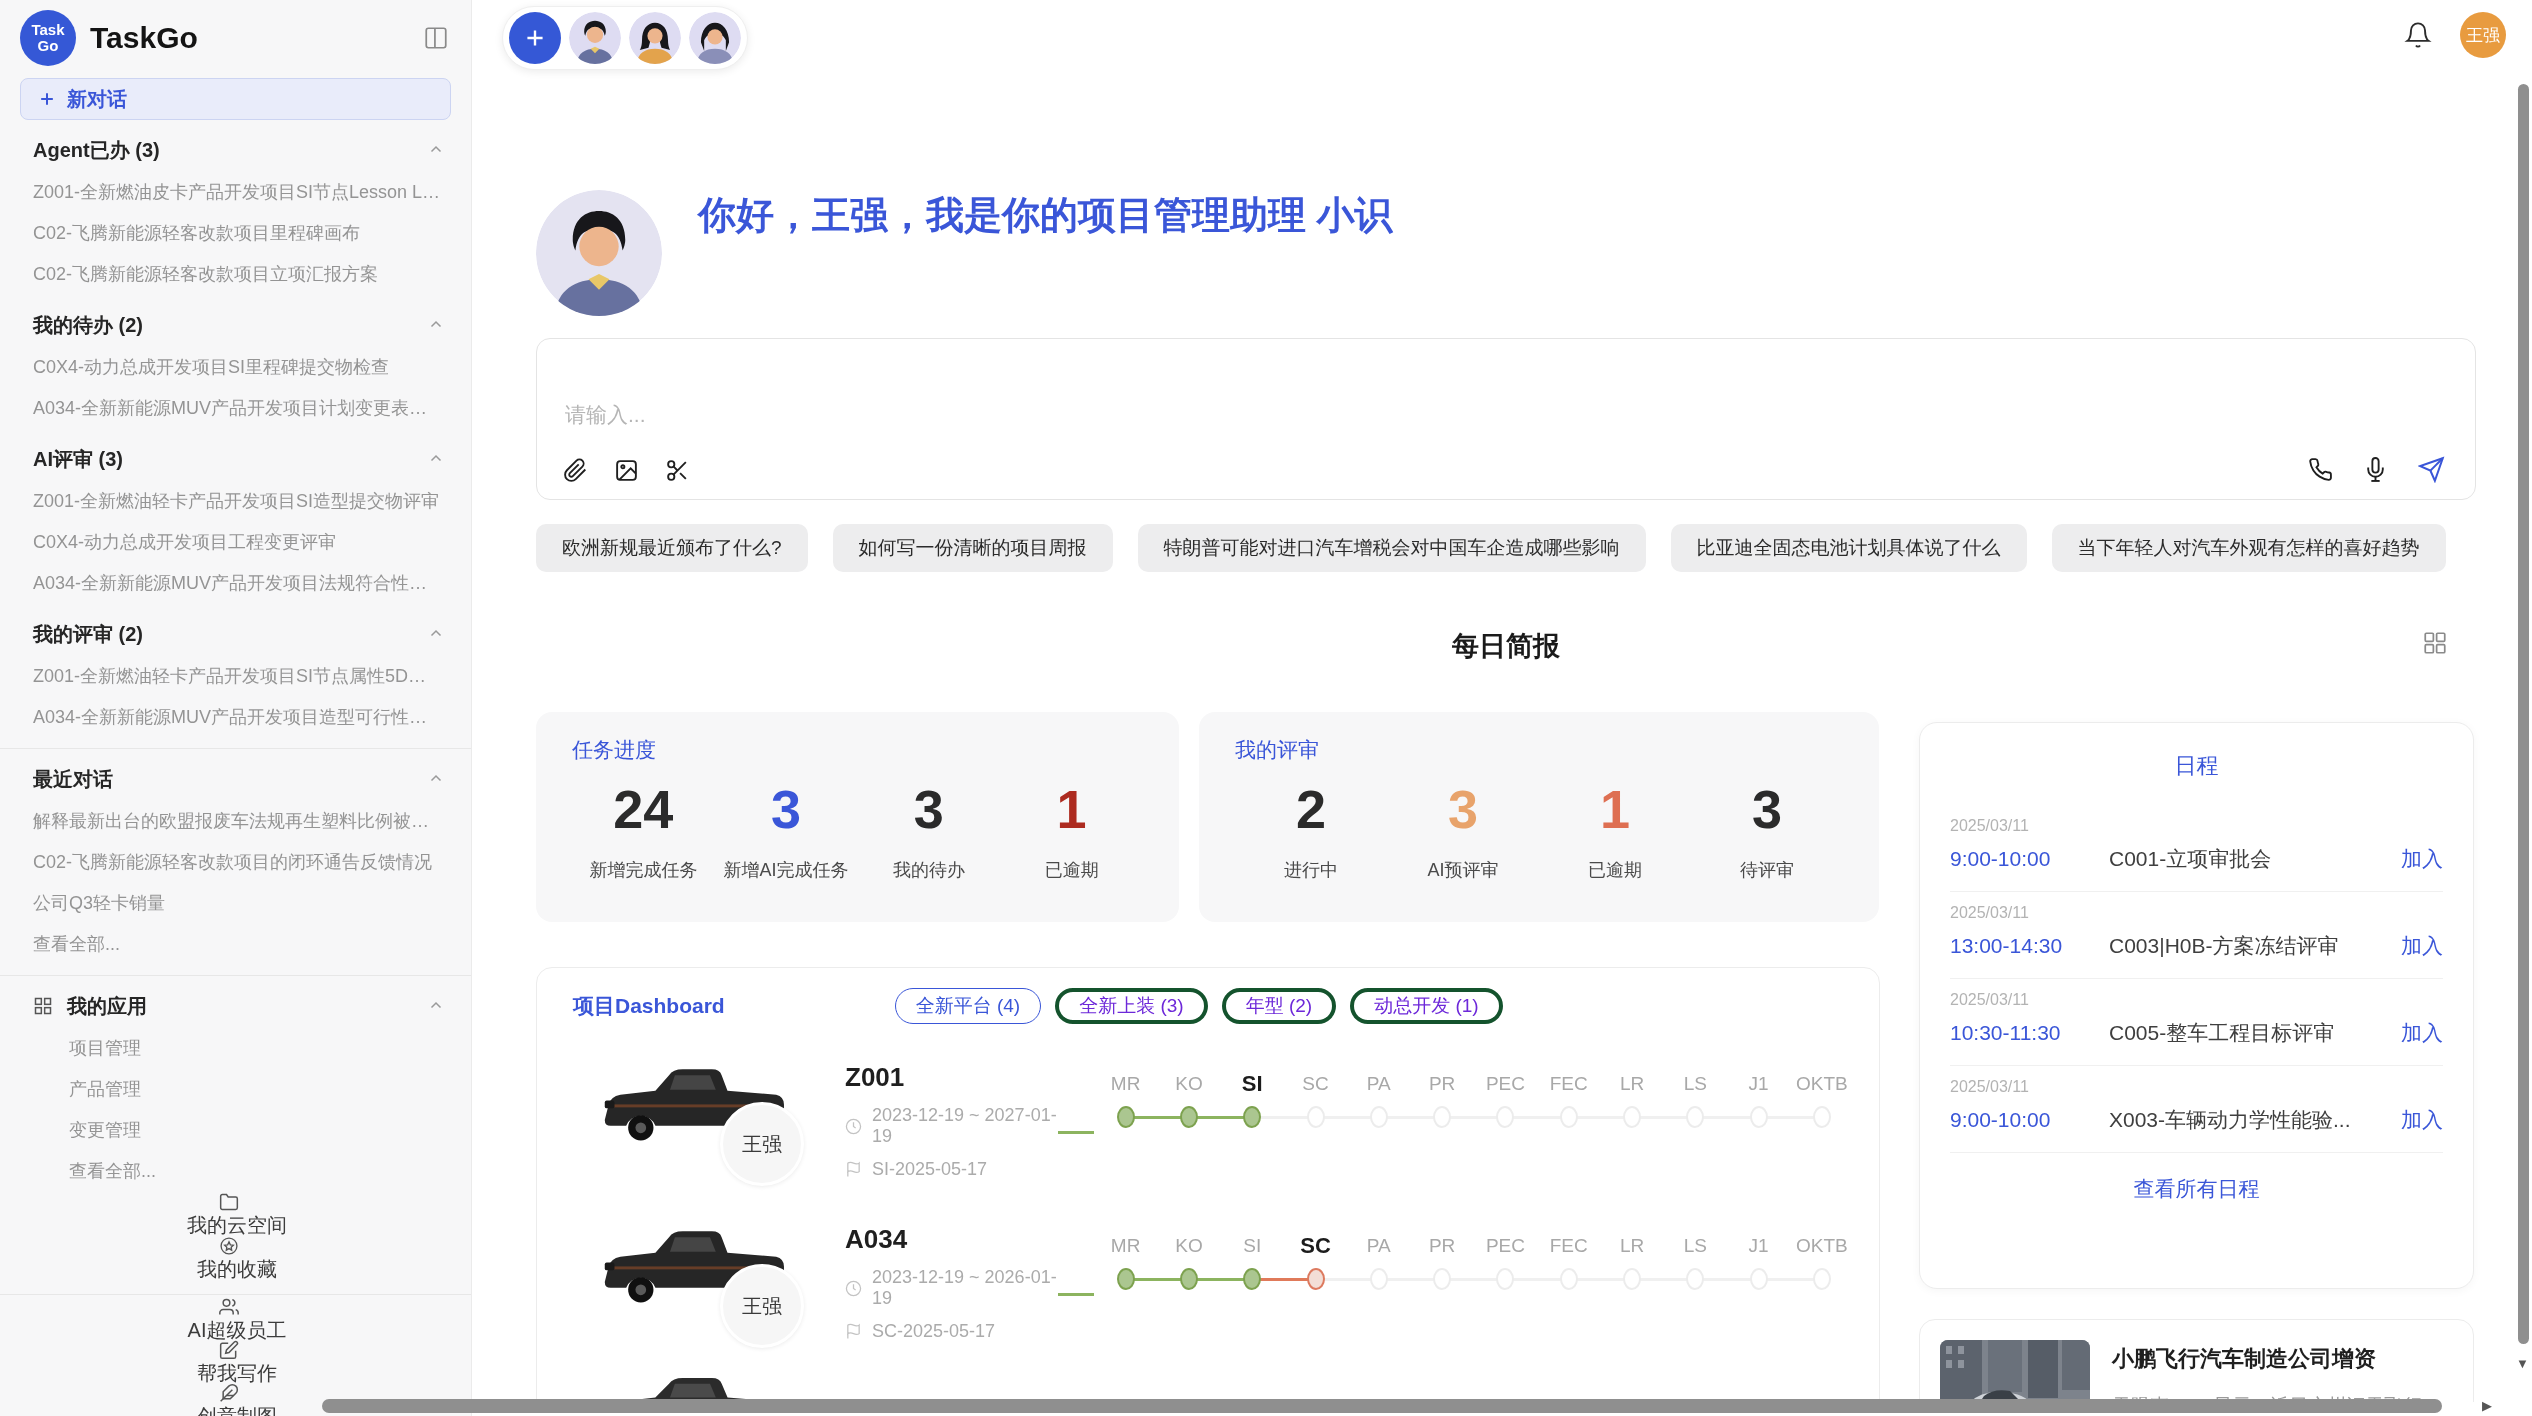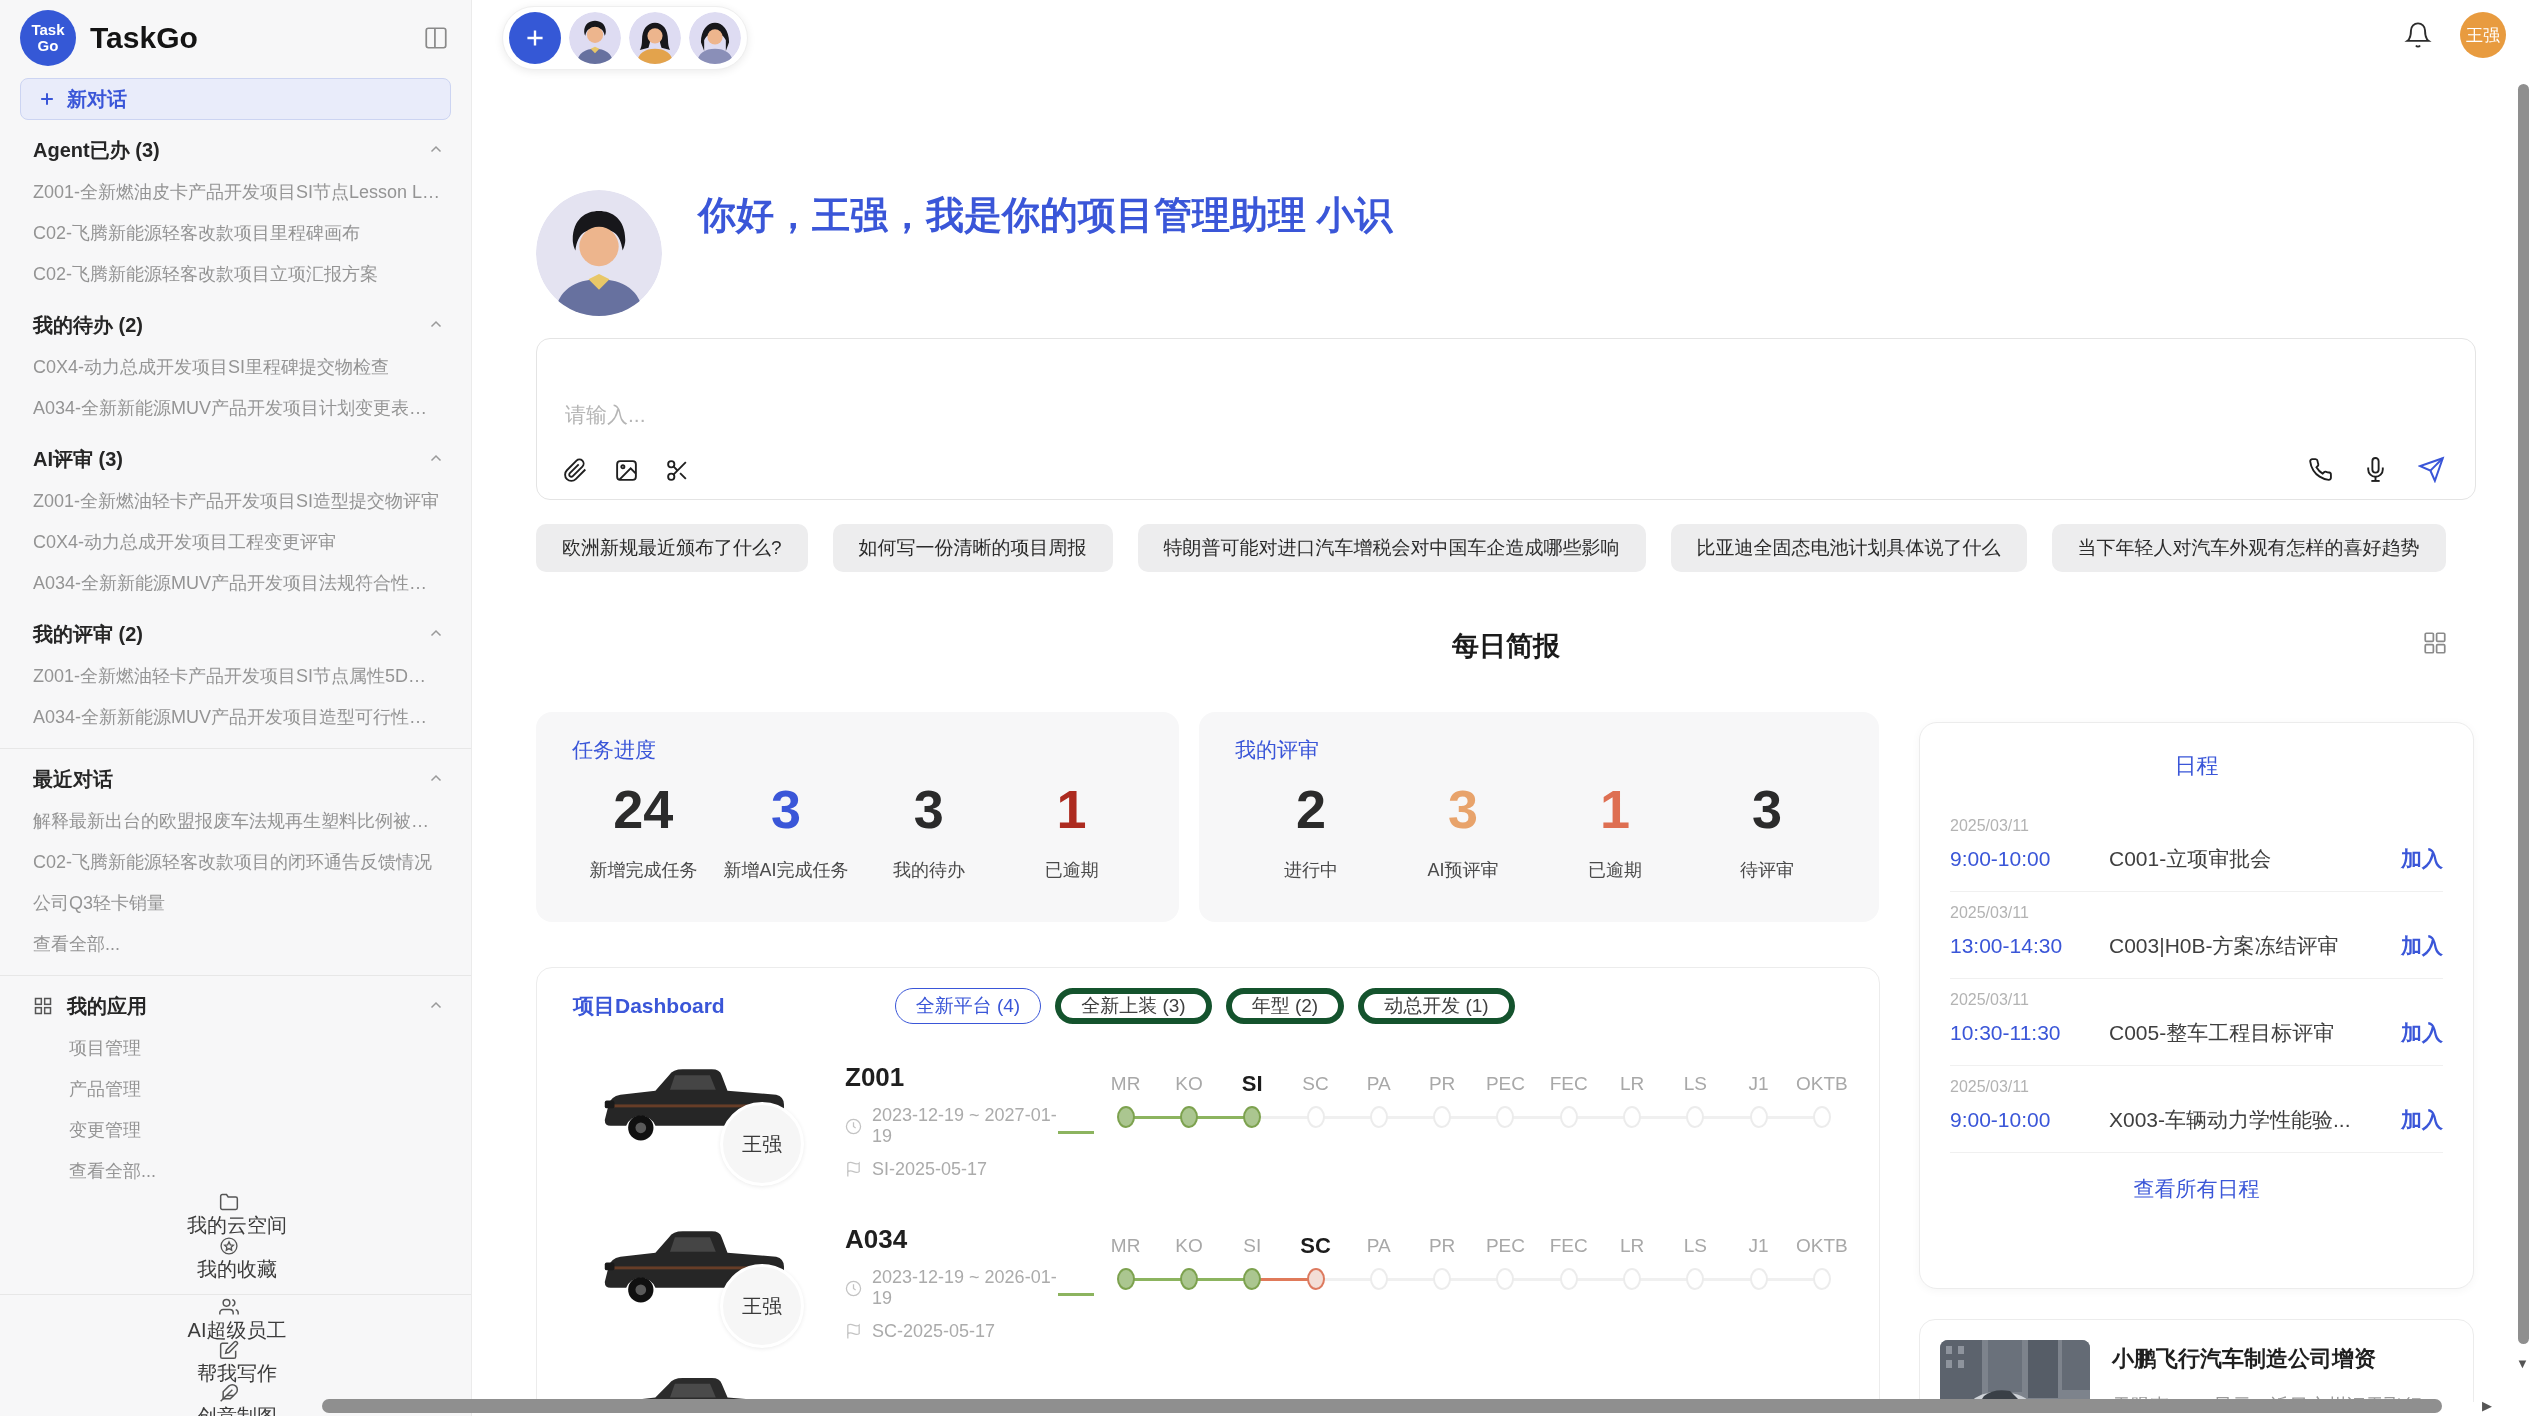--- a/index.html
+++ b/index.html
@@ -81,21 +81,21 @@
   .stat .num{font-size:54px;font-weight:600;line-height:1.15;}
   .stat .slabel{margin-top:18px;font-size:18px;color:#4a4a4a;}
 
   
   .dash-card{margin-top:45px;width:1344px;min-height:560px;border:1px solid #ececec;border-radius:16px;
     background:#fff;padding:20px 24px;}
   .dash-head{display:flex;align-items:center;}
   .dash-title{font-size:21px;font-weight:700;color:var(--accent);margin-left:12px;}
   .dash-pills{display:flex;gap:14px;margin-left:170px;}
   .pill{height:36px;border-radius:18px;display:flex;align-items:center;padding:0 20px;font-size:19px;
-    border:6px solid #14532d;color:#404040;background:#fff;cursor:pointer;white-space:nowrap;}
+    border:4px solid #14532d;color:#6d28d9;background:#fff;cursor:pointer;white-space:nowrap;}
   .pill.active{border:1.5px solid var(--accent);color:var(--accent);}
   .proj-row{position:relative;height:150px;margin-top:22px;}
   .proj-row.r2{margin-top:12px;}
   .car-wrap{position:absolute;left:26px;top:0;width:220px;height:140px;}
   .owner-badge{position:absolute;left:133px;top:56px;width:84px;height:84px;border-radius:50%;background:#f6f6f6;
     border:3px solid #fff;box-shadow:0 1px 4px rgba(0,0,0,.08);display:flex;align-items:center;justify-content:center;
     font-size:20px;color:#3a3a3a;}
   .proj-info{position:absolute;left:284px;top:16px;width:230px;}
   .proj-code{font-size:26px;font-weight:700;color:#1f1f1f;}
   .proj-meta{display:flex;align-items:center;gap:10px;margin-top:12px;font-size:18px;color:#ababab;}
@@ -116,21 +116,21 @@
   .right-col{position:absolute;left:1447px;top:722px;width:555px;}
   .sched-card{height:567px;border:1px solid #ececec;border-radius:18px;background:#fff;
     box-shadow:0 2px 10px rgba(0,0,0,.04);padding:26px 30px;}
   .sched-title{text-align:center;color:var(--accent);font-size:22px;margin-top:2px;}
   .sched-list{margin-top:24px;}
   .sched-item{padding:12px 0 18px 0;border-bottom:1px solid #f0f0f0;cursor:default;}
   .sched-date{font-size:16px;color:#b3b3b3;}
   .sched-line{display:flex;align-items:center;margin-top:10px;gap:7px;}
   .sched-time{width:152px;font-size:21px;color:var(--accent);}
   .sched-event{flex:1;font-size:21px;color:#3f3f3f;white-space:nowrap;overflow:hidden;text-overflow:ellipsis;}
-  .sched-join{font-size:21px;color:var(--accent);margin-left:3px;cursor:pointer;font-weight:bold;}
+  .sched-join{font-size:21px;color:var(--accent);margin-left:3px;cursor:pointer;}
   .sched-more{text-align:center;font-size:21px;color:var(--accent);margin-top:22px;cursor:pointer;}
   .news-card{margin-top:30px;height:280px;border:1px solid #ececec;border-radius:16px;background:#fff;
     padding:20px;display:flex;gap:22px;}
   .news-img{width:150px;height:92px;border-radius:8px;overflow:hidden;flex:0 0 auto;}
   .news-title{font-size:22px;font-weight:700;color:#1f1f1f;margin-top:4px;}
   .news-snippet{font-size:19px;color:#9a9a9a;margin-top:18px;line-height:1.5;}
 
   
   .hscroll-thumb{position:absolute;left:322px;top:1399px;width:2120px;height:14px;border-radius:7px;background:#8f8f8f;}
   .hscroll-arrow{position:absolute;left:2482px;top:1398px;font-size:13px;color:#555;}

